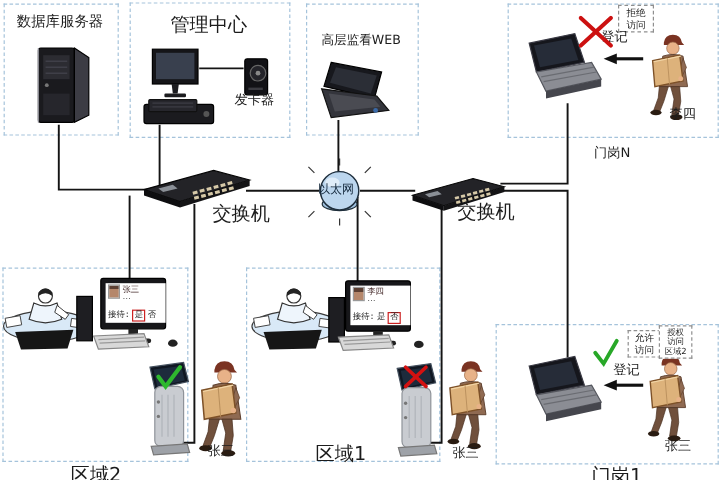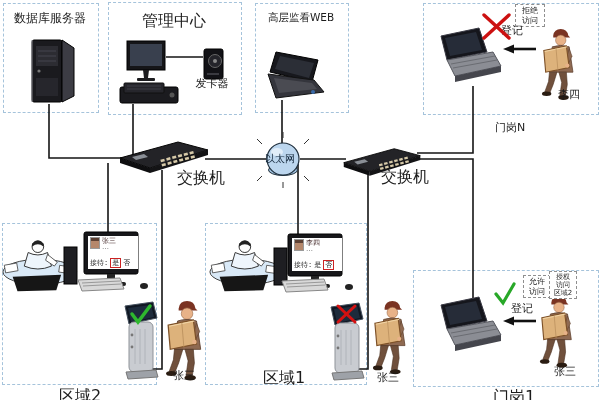--- a/index.html
+++ b/index.html
@@ -297,21 +297,21 @@
         <div class="scr-dots">…</div>
       </div>
     </div>
     <div class="scr-prompt">
       <span>接待:</span><span class="opt">是</span><span class="opt boxed">否</span>
     </div>
   </div>
 
   <div class="lbl center" style="left:3px;top:12px;width:94px;">数据库服务器</div>
   <div class="lbl center s12" style="left:108px;top:12px;width:132px;">管理中心</div>
-  <div class="lbl center s10" style="left:255px;top:12px;width:92px;">高层监看WEB</div>
+  <div class="lbl center s10" style="left:255px;top:29px;width:92px;">高层监看WEB</div>
   <div class="lbl center s11" style="left:190px;top:78px;width:44px;">发卡器</div>
   <div class="lbl s12" style="left:177px;top:169px;">交换机</div>
   <div class="lbl s12" style="left:381px;top:168px;">交换机</div>
   <div class="lbl center" style="left:260px;top:153px;width:40px;font-size:10px;color:#12263a;z-index:4;">以太网</div>
   <div class="lbl s11" style="left:495px;top:122px;">门岗N</div>
   <div class="lbl s11" style="left:501px;top:25px;">登记</div>
   <div class="lbl s11" style="left:558px;top:89px;">李四</div>
   <div class="lbl center s12" style="left:58px;top:387px;width:44px;">区域2</div>
   <div class="lbl center s12" style="left:262px;top:369px;width:44px;">区域1</div>
   <div class="lbl center s12" style="left:490px;top:388px;width:48px;">门岗1</div>

